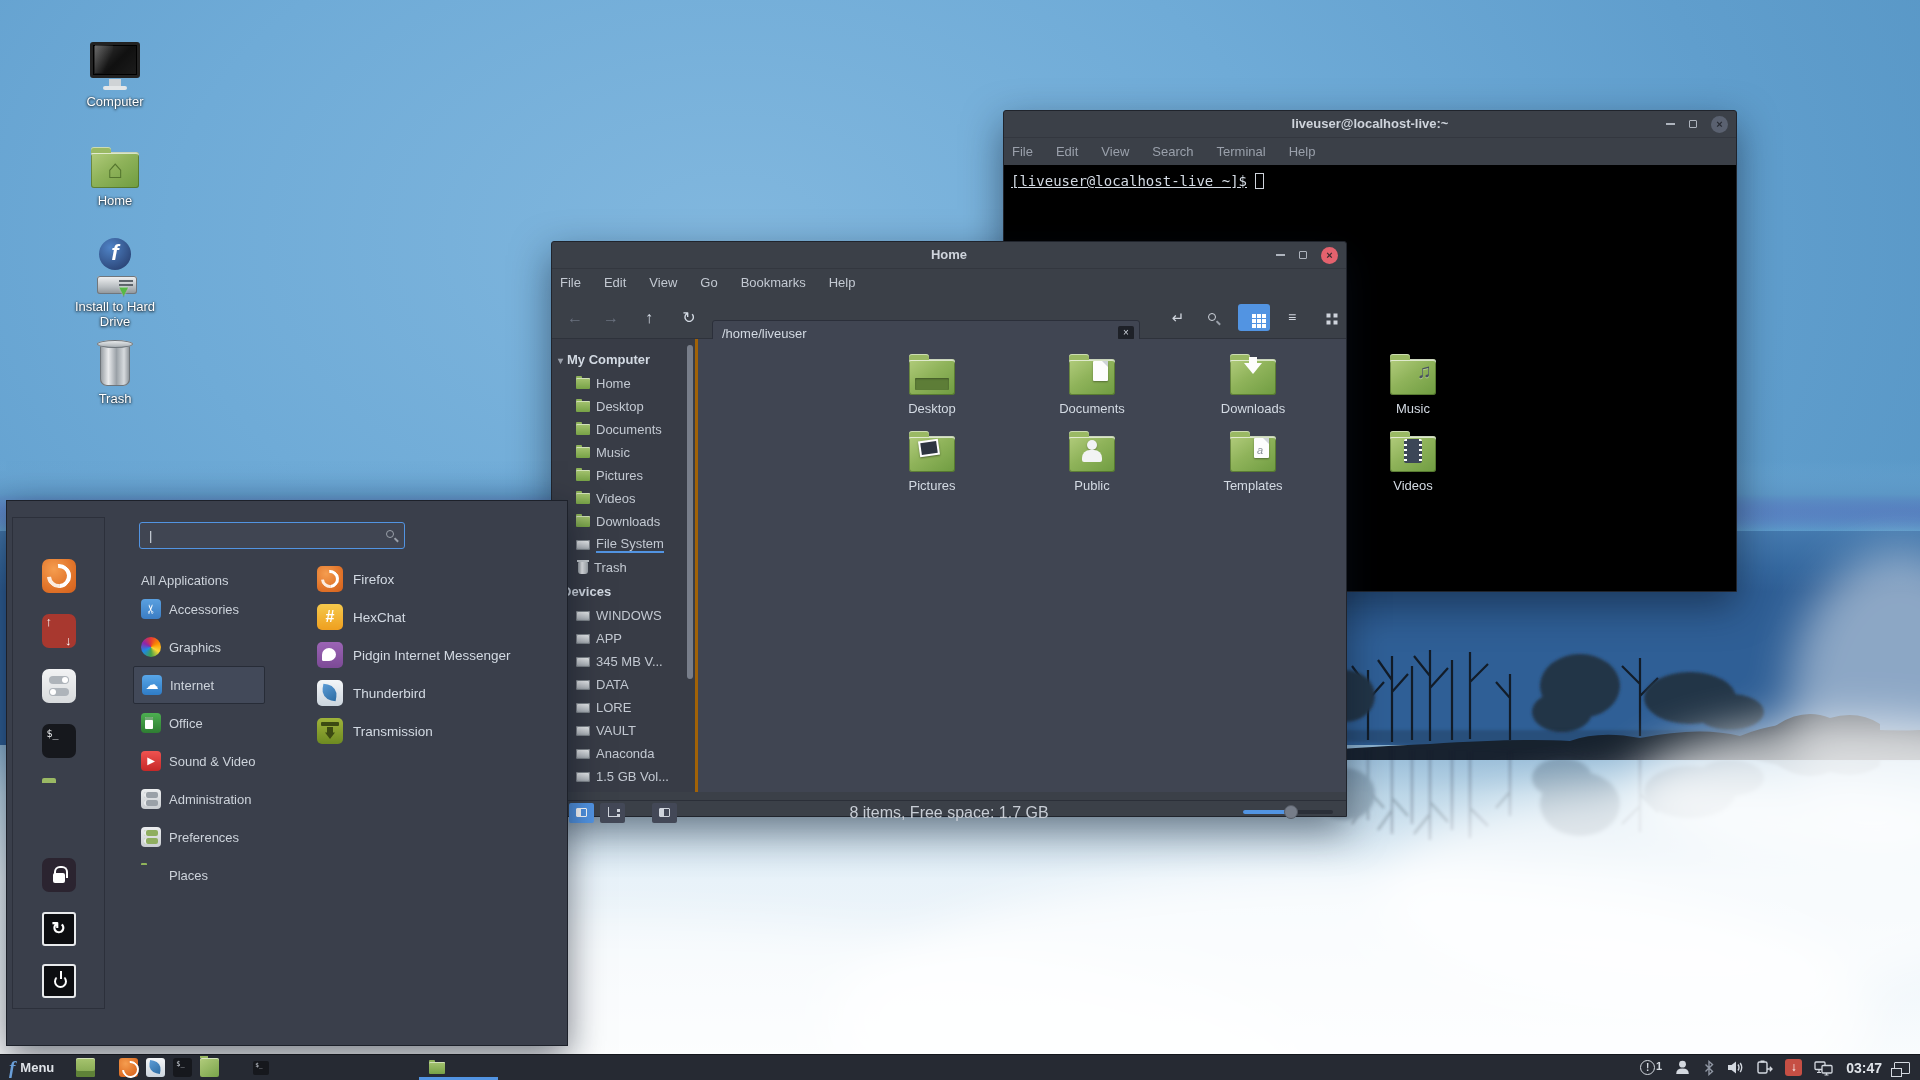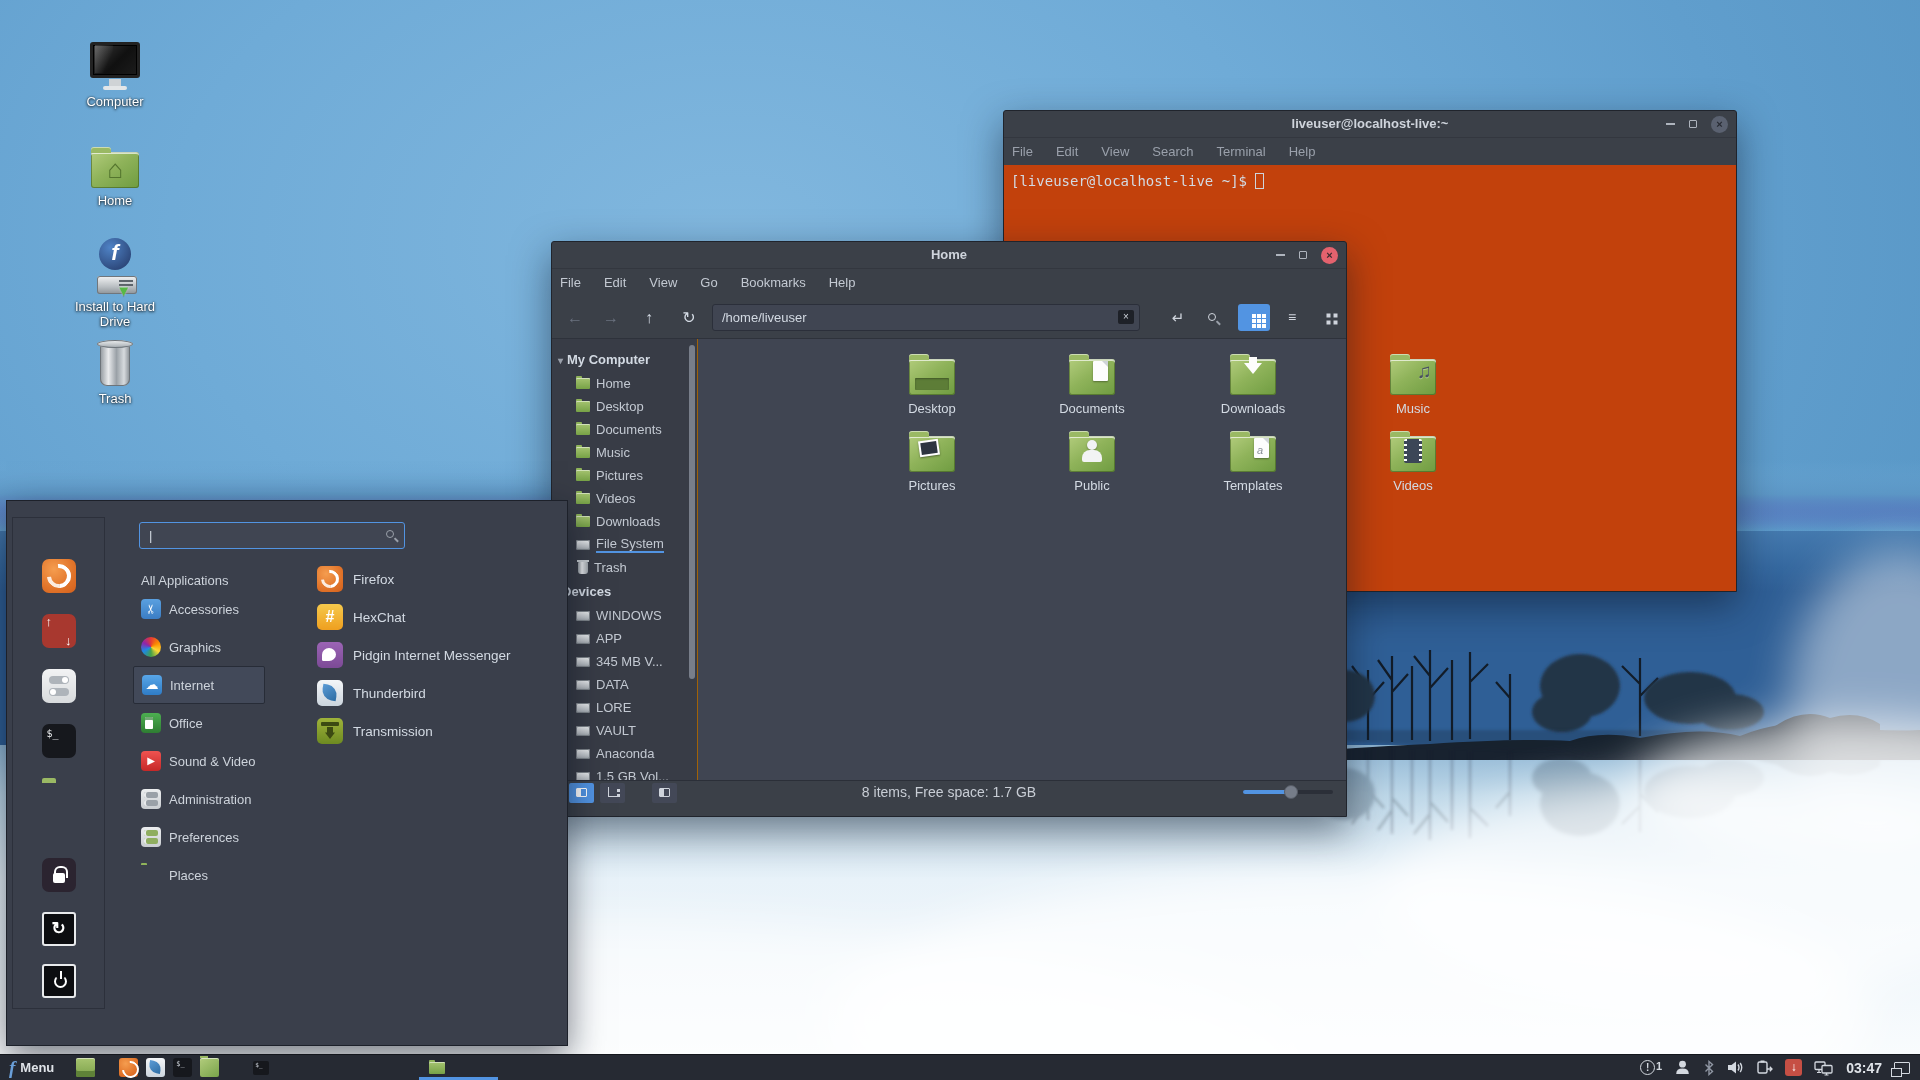--- a/index.html
+++ b/index.html
@@ -33,38 +33,38 @@
   .titlebar .title { position:absolute; left:0; right:0; top:0; line-height:26px; text-align:center; color:#cfd4dc; font-size:13px; font-weight:bold; }
   .winbtns { position:absolute; right:8px; top:0; height:26px; display:flex; align-items:center; gap:14px; }
   .wb-min { width:9px; height:2px; background:#aeb4bd; }
   .wb-max { width:8px; height:8px; border:1.5px solid #aeb4bd; border-radius:1px; }
   .wb-close { width:17px; height:17px; border-radius:50%; color:#3b2b2e; font-size:11px; font-weight:bold; line-height:16px; text-align:center; }
   .wb-close.red { background:#e4626e; }
   .wb-close.gray { background:#5a6170; color:#272b33; }
   .menubar { display:flex; align-items:center; height:27px; padding-left:8px; gap:23px; font-size:13px; color:#c3c9d2; }
 
   
-  #terminal .tbody { position:absolute; left:0; right:0; top:54px; bottom:0; background:#c2410c; font-family:"DejaVu Sans Mono", monospace; font-size:14px; color:#d3dae3; padding:8px 18px 0 7px; }
+  #terminal .tbody { position:absolute; left:0; right:0; top:54px; bottom:0; background:#000000; font-family:"DejaVu Sans Mono", monospace; font-size:14px; color:#d3dae3; padding:8px 18px 0 7px;text-decoration:underline; }
   .cursor { display:inline-block; width:9px; height:16px; border:1px solid #cfd4dc; vertical-align:-3px; margin-left:8px; }
   #terminal .menubar { color:#9aa0ab; }
 
   
   #fm .toolbar { position:relative; height:43px; border-bottom:1px solid #2e323b; }
   .navbtn { position:absolute; top:8px; width:30px; height:27px; text-align:center; line-height:27px; font-size:16px; color:#d3dae3; }
   .navbtn.dim { color:#6b7280; }
-  .pathentry { position:absolute; left:160px; top:8px; width:428px; height:27px; background:#404552; border:1px solid #2b2f3a; border-radius:3px; color:#d3dae3; font-size:13px; line-height:25px; padding-left:9px; }
+  .pathentry { position:absolute; left:160px; top:24px; width:428px; height:27px; background:#404552; border:1px solid #2b2f3a; border-radius:3px; color:#d3dae3; font-size:13px; line-height:25px; padding-left:9px; }
   .clearx { position:absolute; right:5px; top:5px; width:16px; height:14px; background:#1e2128; border-radius:2px; color:#cfd4dc; font-size:10px; line-height:13px; text-align:center; }
   .tbico { position:absolute; top:8px; width:32px; height:27px; text-align:center; line-height:27px; color:#cfd4dc; font-size:15px; border-radius:3px; }
   .tbico.active { background:#5294e2; }
   .dotgrid { display:inline-block; width:2px; height:2px; background:#fff; margin-bottom:6px;
     box-shadow:0 0 0 1px #fff, 5px 0 0 1px #fff, 10px 0 0 1px #fff, 0 5px 0 1px #fff, 5px 5px 0 1px #fff, 10px 5px 0 1px #fff, 0 10px 0 1px #fff, 5px 10px 0 1px #fff, 10px 10px 0 1px #fff; }
   .dots4 { display:inline-block; width:3px; height:3px; background:#cfd4dc; margin-bottom:6px;
     box-shadow:0 0 0 .5px #cfd4dc, 7px 0 0 .5px #cfd4dc, 0 7px 0 .5px #cfd4dc, 7px 7px 0 .5px #cfd4dc; }
   .fmbody { position:absolute; left:0; right:0; top:97px; bottom:24px; background:#404552; display:flex; }
-  .fm-side { width:146px; background:#383c46; border-right:1px solid #a16207; position:relative; overflow:hidden; font-size:13px; color:#c3c9d2; padding-top:8px; }
+  .fm-side { width:146px; background:#383c46; border-right:3px solid #a16207; position:relative; overflow:hidden; font-size:13px; color:#c3c9d2; padding-top:8px; }
   .sec-hdr { font-weight:bold; color:#d3dae3; padding:5px 0 5px 10px; }
   .sec-hdr .tri { font-size:10px; color:#9aa0ab; margin-right:4px; }
   .srow { display:flex; align-items:center; height:23px; padding-left:24px; gap:6px; white-space:nowrap; }
   .underlined { border-bottom:2px solid #5294e2; }
   .mini-folder { width:14px; height:11px; background:linear-gradient(#a5c370,#77a246); border-radius:1px; position:relative; flex:0 0 auto; box-shadow:inset 0 1px 0 rgba(255,255,255,.5); }
   .mini-folder:before { content:""; position:absolute; top:-2px; left:0; width:6px; height:2px; background:#8fb35a; border-radius:1px 1px 0 0; }
   .mini-drive { width:14px; height:10px; background:linear-gradient(#eef0f1,#b9bec3 70%,#979da3); border-radius:2px; flex:0 0 auto; box-shadow:inset 0 0 0 1px #7d8389; }
   .mini-trash { width:10px; height:12px; background:linear-gradient(90deg,#8f969c,#e6e8ea 40%,#9aa1a7); border-radius:1px 1px 3px 3px; position:relative; flex:0 0 auto; margin-left:2px; }
   .mini-trash:before { content:""; position:absolute; left:-1px; top:-2px; width:12px; height:2px; background:#c4c9cd; }
   .sscroll { position:absolute; right:2px; top:6px; width:6px; height:334px; background:#787e8a; border-radius:3px; }
@@ -79,21 +79,21 @@
   .embl-down:before { content:""; position:absolute; left:-4px; top:-17px; width:8px; height:8px; background:#fdfdfd; }
   .embl-note { position:absolute; right:4px; top:1px; font-size:20px; color:#49525f; text-shadow:0 1px 0 rgba(255,255,255,.35); }
   .embl-photo { position:absolute; left:10px; top:4px; width:20px; height:16px; background:#fdfdfd; transform:rotate(-8deg); box-shadow:0 1px 2px rgba(0,0,0,.4); }
   .embl-photo:after { content:""; position:absolute; left:2px; top:2px; right:2px; bottom:2px; background:#2d3440; }
   .embl-person { position:absolute; left:50%; top:4px; transform:translateX(-50%); width:10px; height:10px; background:#f2f3f4; border-radius:50%; box-shadow:0 1px 2px rgba(0,0,0,.3); }
   .embl-person:after { content:""; position:absolute; left:-5px; top:10px; width:20px; height:12px; background:#f2f3f4; border-radius:8px 8px 2px 2px; }
   .embl-film { position:absolute; left:50%; top:3px; transform:translateX(-50%); width:18px; height:24px; background:#3c4657; border-radius:2px;
     background-image:repeating-linear-gradient(#fdfdfd 0 2px, transparent 2px 5px), repeating-linear-gradient(#fdfdfd 0 2px, transparent 2px 5px);
     background-size:3px 100%, 3px 100%; background-position:left top, right top; background-repeat:repeat-y, repeat-y; }
   .embl-desk { position:absolute; left:6px; bottom:5px; right:6px; height:12px; background:#5d7d37; border-radius:1px; box-shadow:inset 0 1px 2px rgba(0,0,0,.3); }
-  .statusbar { position:absolute; left:0; right:0; bottom:0; height:36px; background:#3b4048; border-top:1px solid #2b2f38; font-size:14px; color:#c8cdd5; }
+  .statusbar { position:absolute; left:0; right:0; bottom:0; height:16px; background:#3b4048; border-top:1px solid #2b2f38; font-size:16px; color:#c8cdd5; }
   .stbtn { position:absolute; top:2px; width:25px; height:20px; background:#434857; border-radius:2px; text-align:center; color:#cfd4dc; }
   .stbtn.blue { background:#5294e2; }
   .st-pane { display:inline-block; width:11px; height:9px; border:1px solid #fff; border-radius:1px; background:linear-gradient(90deg,#fff 0 4px, transparent 4px); margin-top:5px; }
   .st-tree { display:inline-block; width:10px; height:10px; border-left:1.5px solid #cfd4dc; border-bottom:1.5px solid #cfd4dc; margin-top:4px; position:relative; }
   .st-tree:after { content:""; position:absolute; right:-2px; top:2px; width:3px; height:3px; background:#cfd4dc; box-shadow:0 5px 0 #cfd4dc; }
   .zoomslider { position:absolute; right:13px; top:9px; width:90px; height:4px; background:#2b2f38; border-radius:2px; }
   .zoomslider .fill { position:absolute; left:0; top:0; height:4px; width:48px; background:#5294e2; border-radius:2px; }
   .zoomslider .knob { position:absolute; left:41px; top:-5px; width:14px; height:14px; background:#767d89; border:1px solid #565c66; border-radius:50%; }
 
   

